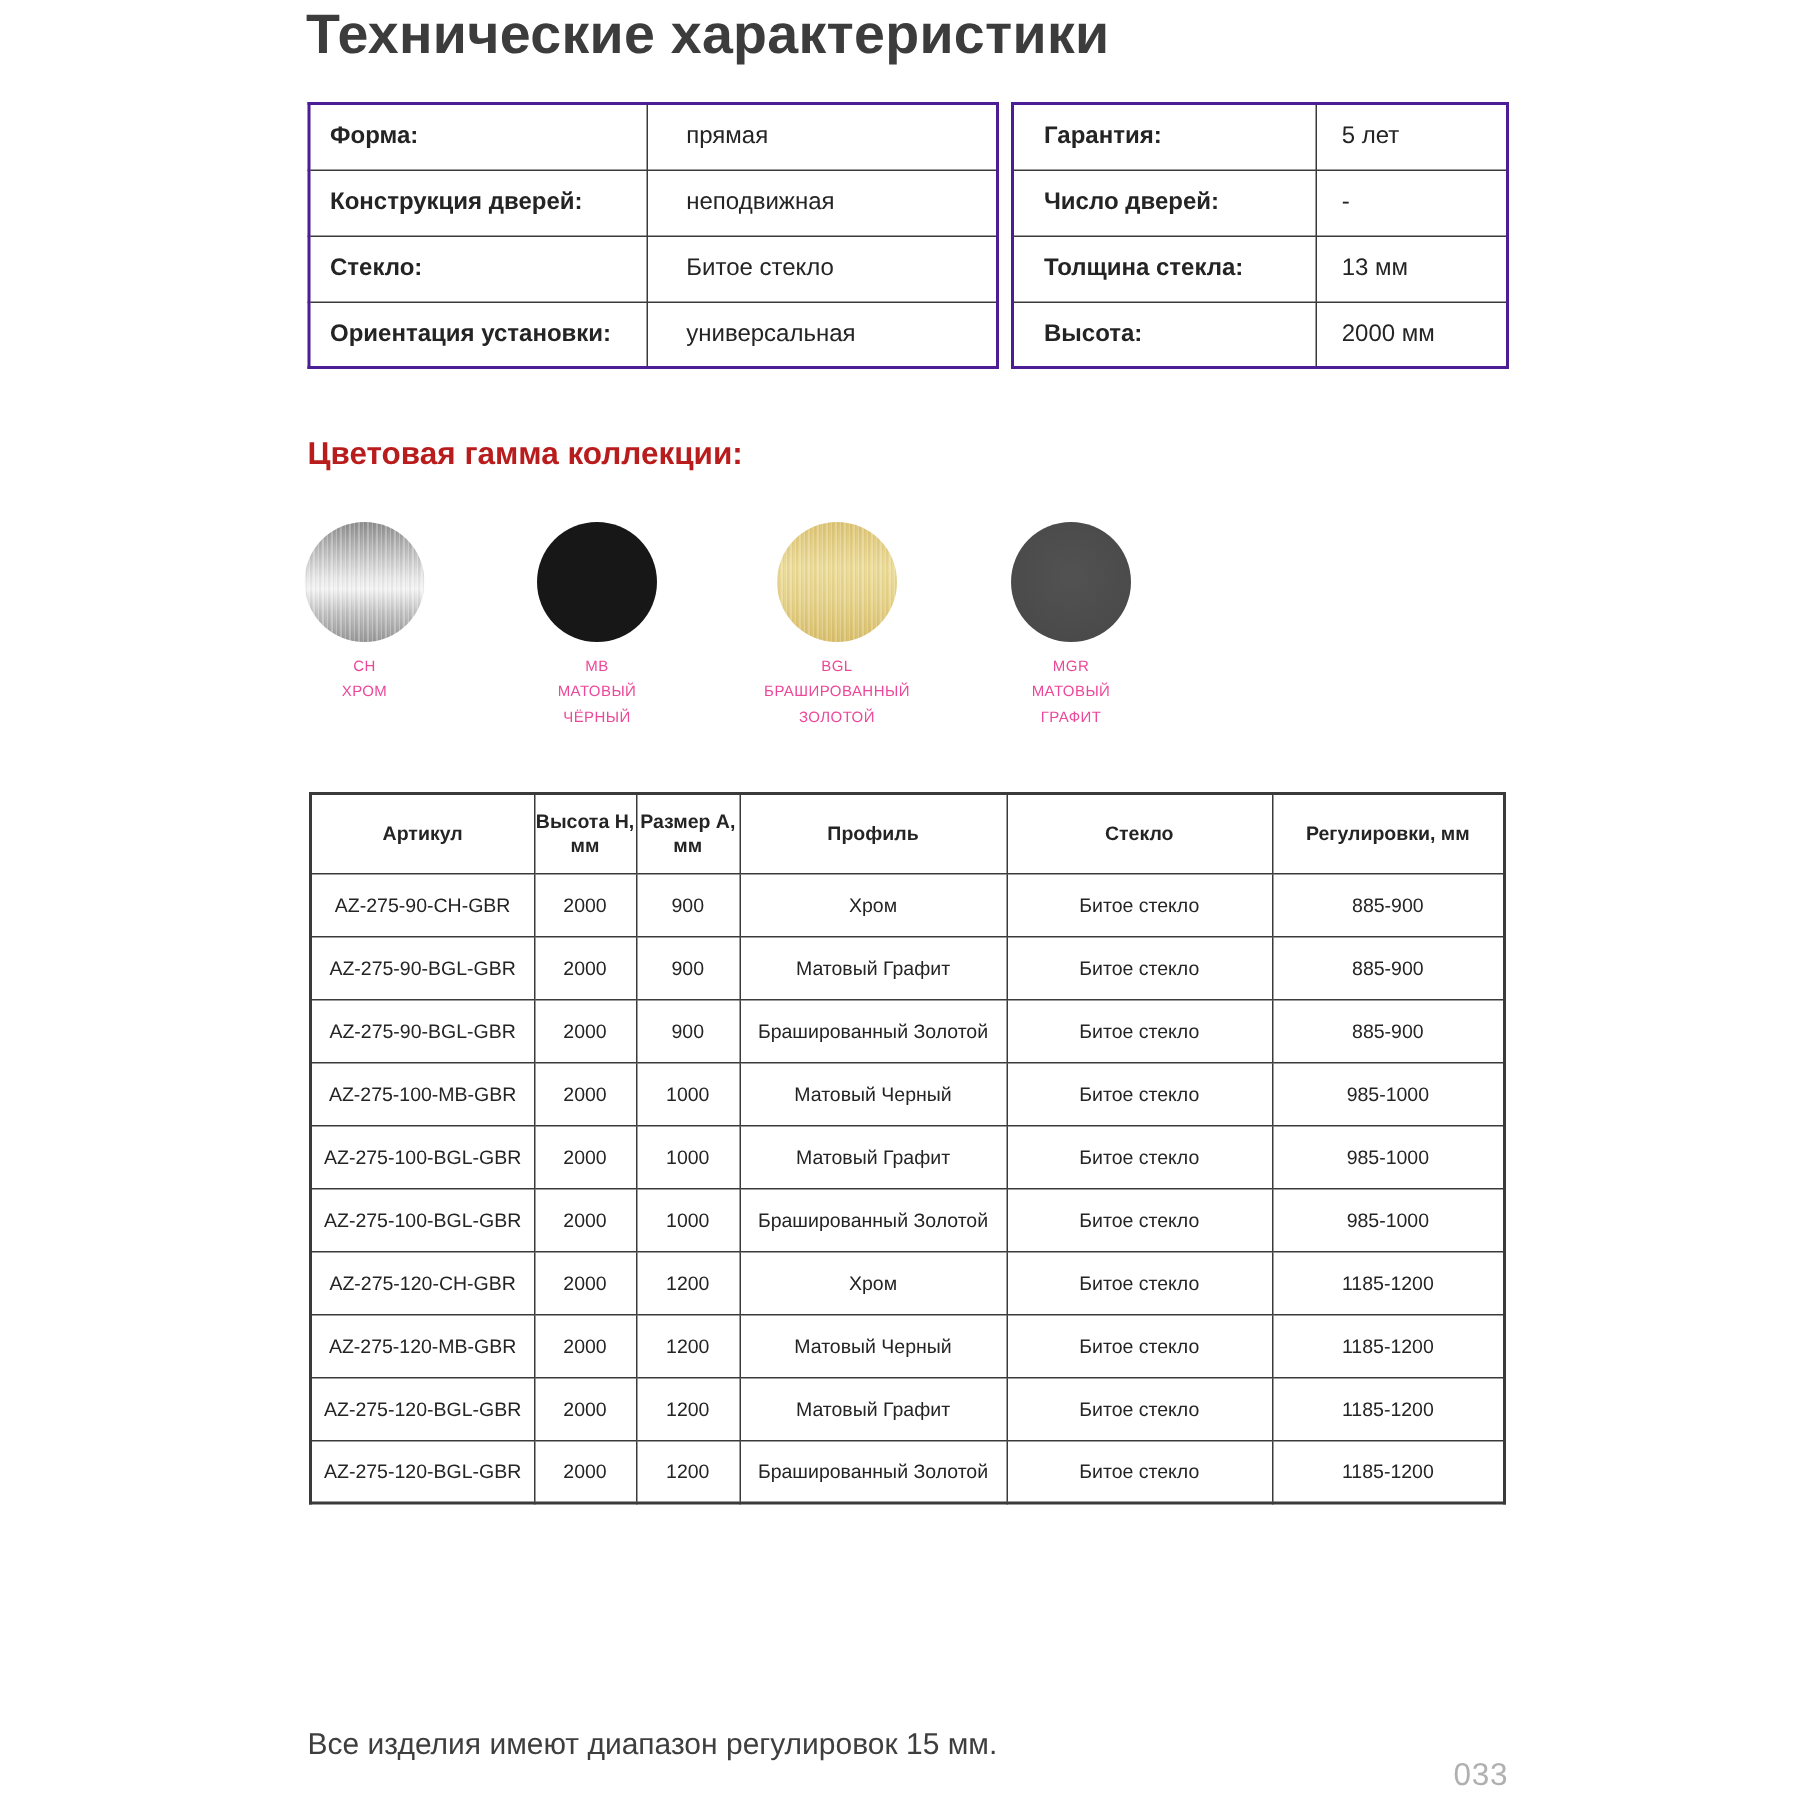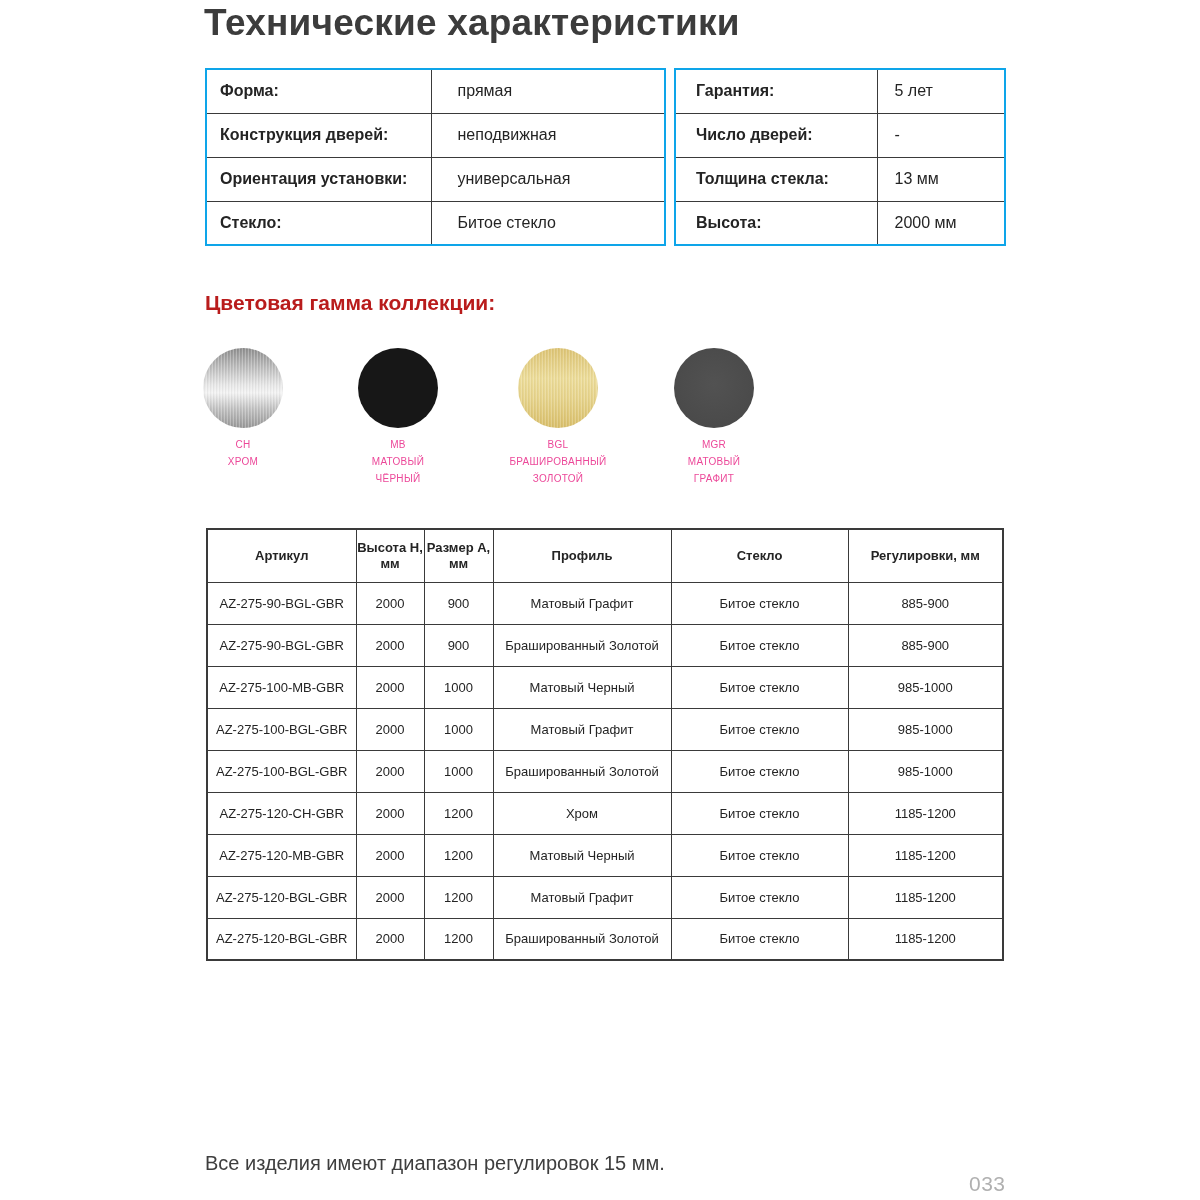--- a/index.html
+++ b/index.html
@@ -15,21 +15,21 @@
 
   
   .page-title {
     left:204px; top:2px;
     font-size:37px; font-weight:600; color:#3c3c3c;
     letter-spacing:0.2px;
   }
 
   
   .spec-wrap { left:205px; top:68px; display:flex; gap:8px; }
-  table.spec { border-collapse:collapse; table-layout:fixed; border:2px solid #0ea5e9; }
+  table.spec { border-collapse:collapse; table-layout:fixed; border:2px solid #4c1d95; }
   table.spec td {
     border:1px solid #3a3a3a;
     height:44px; vertical-align:middle;
     font-size:16px; color:#242424;
   }
   table.spec-left { width:459px; }
   table.spec-right { width:330px; }
   .spec-label { font-weight:bold; padding-left:13px; }
   .spec-right .spec-label { padding-left:20px; }
   .spec-value { padding-left:26px; }
@@ -97,27 +97,27 @@
           <td class="spec-label">Форма:</td>
           <td class="spec-value">прямая</td>
         </tr>
 
         <tr>
           <td class="spec-label">Конструкция дверей:</td>
           <td class="spec-value">неподвижная</td>
         </tr>
 
         <tr>
+          <td class="spec-label">Стекло:</td>
+          <td class="spec-value">Битое стекло</td>
+        </tr>
+
+        <tr>
           <td class="spec-label">Ориентация установки:</td>
           <td class="spec-value">универсальная</td>
-        </tr>
-
-        <tr>
-          <td class="spec-label">Стекло:</td>
-          <td class="spec-value">Битое стекло</td>
         </tr>
       </tbody>
   </table>
   <table class="spec spec-right">
     <colgroup>
         <col style="width:202px">
         <col style="width:128px">
       </colgroup>
     <tbody>
 
@@ -199,20 +199,28 @@
 
           <th>Профиль</th>
 
           <th>Стекло</th>
 
           <th>Регулировки, мм</th>
         </tr>
     </thead>
     <tbody>
 
+        <tr>
+          <td>AZ-275-90-CH-GBR</td>
+          <td>2000</td>
+          <td>900</td>
+          <td>Хром</td>
+          <td>Битое стекло</td>
+          <td>885-900</td>
+        </tr>
 
 
         <tr>
           <td>AZ-275-90-BGL-GBR</td>
           <td>2000</td>
           <td>900</td>
           <td>Матовый Графит</td>
           <td>Битое стекло</td>
           <td>885-900</td>
         </tr>

